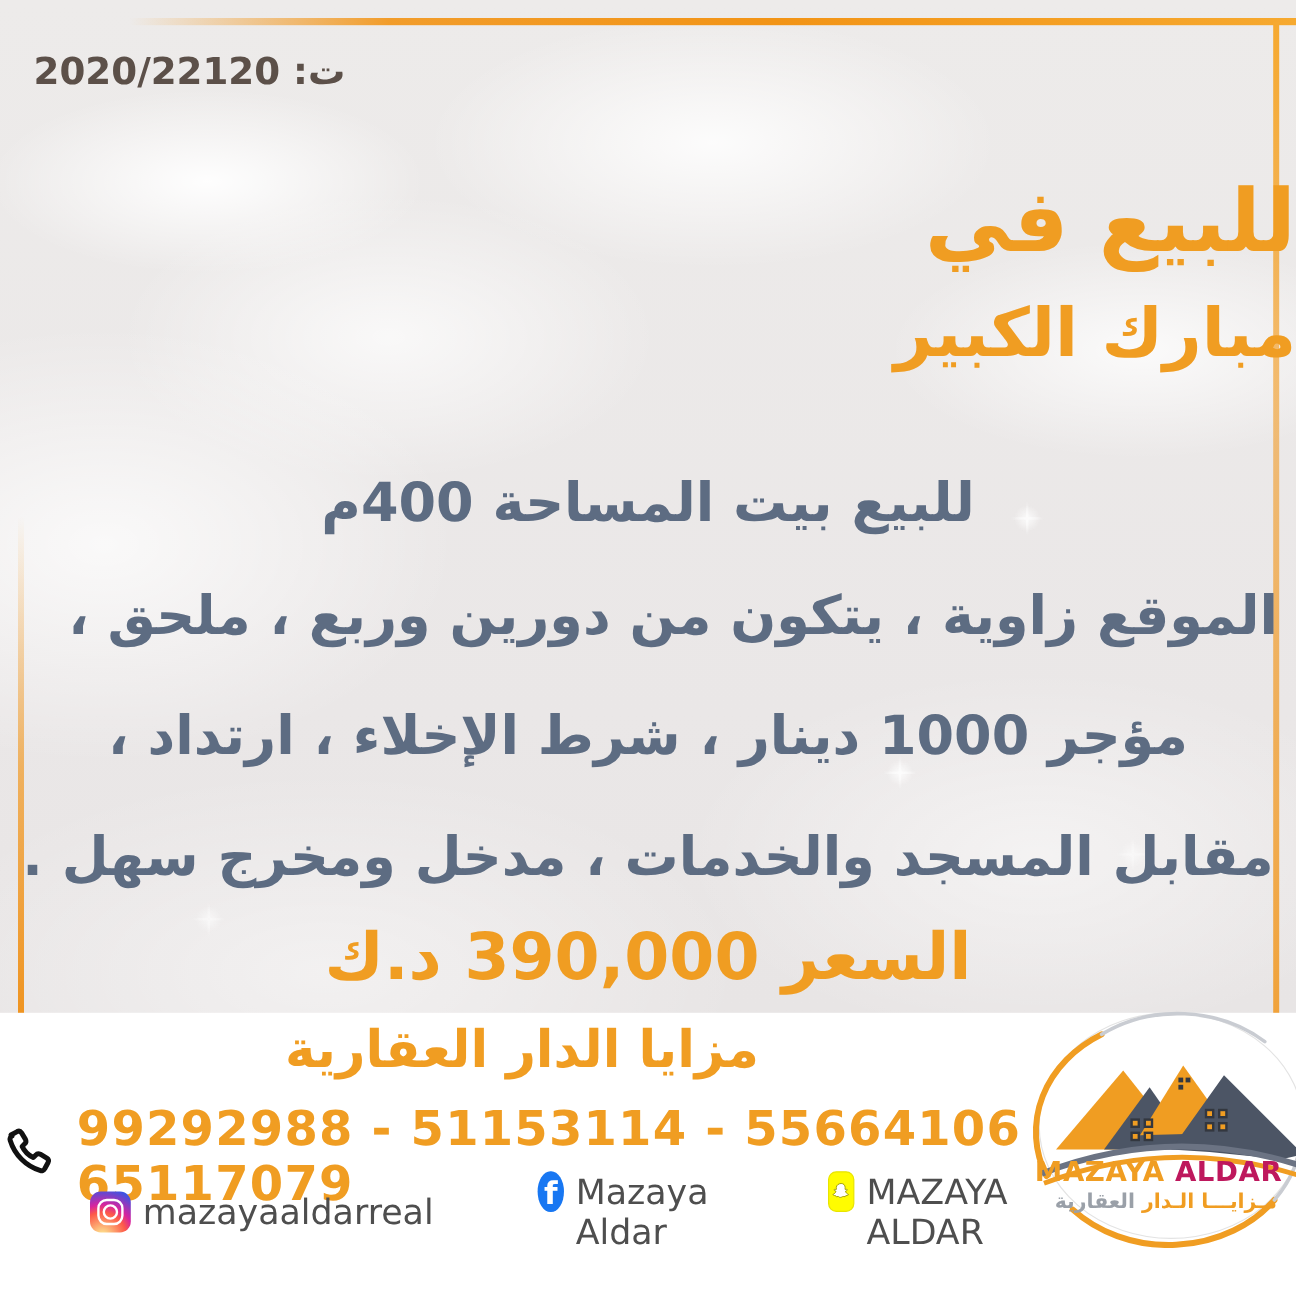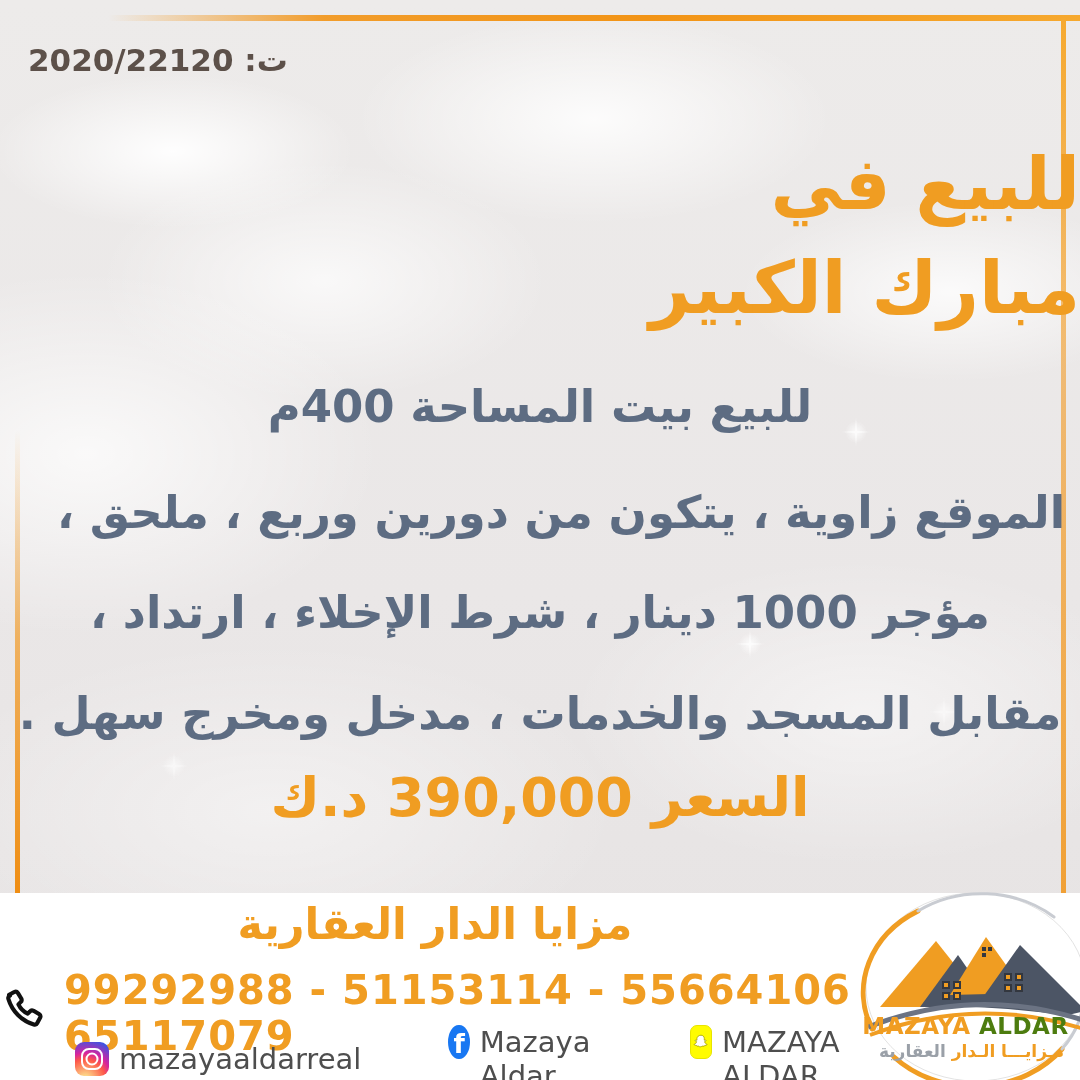--- a/index.html
+++ b/index.html
@@ -32,30 +32,30 @@
   .sparkle::before,.sparkle::after{content:""; position:absolute; background:linear-gradient(to bottom, rgba(255,255,255,0), #fff, rgba(255,255,255,0));}
   .sparkle::before{left:50%; top:0; width:2px; height:100%; transform:translateX(-50%);}
   .sparkle::after{top:50%; left:0; height:2px; width:100%;
     background:linear-gradient(to right, rgba(255,255,255,0), #fff, rgba(255,255,255,0)); transform:translateY(-50%);}
 
   .ref{position:absolute; top:42px; left:28px; font-size:31px; font-weight:bold; color:#5c5049; direction:rtl;}
 
   .title1,.title2{position:absolute; left:0; width:100%; text-align:right;
     color:#f09d22; font-weight:bold; direction:rtl;}
   .title1{top:142px; font-size:72px;}
-  .title2{top:246px; font-size:72px;}
+  .title2{top:246px; font-size:56px;}
 
   .bline{position:absolute; left:0; width:100%; text-align:center; direction:rtl;
     color:#5d6c82; font-weight:bold; font-size:45px;}
-  .bl0{top:380px;} .bl1{top:486px;padding-left:42px;} .bl2{top:586px;} .bl3{top:687px;}
+  .bl0{top:392px;} .bl1{top:486px;padding-left:42px;} .bl2{top:586px;} .bl3{top:687px;}
 
   .price{position:absolute; top:766px; left:0; width:100%; text-align:center; direction:rtl;
     color:#f09d22; font-weight:bold; font-size:54px;}
 
-  .footer{position:absolute; left:0; bottom:0; width:1080px; height:187px; background:#ffffff;}
+  .footer{position:absolute; left:0; bottom:0; width:1080px; height:236px; background:#ffffff;}
 
   .company{position:absolute; top:6px; left:0; width:870px; text-align:center;
     color:#f09d22; font-weight:bold; font-size:43px; direction:rtl;}
   .address{position:absolute; top:60px; left:0; width:880px; text-align:center;
     color:#3c4656; font-weight:bold; font-size:28px; direction:rtl;}
 
   .phone-row{position:absolute; top:94px; left:0; width:890px; height:52px;
     display:flex; align-items:center; justify-content:center; gap:12px;}
   .phone-icon{width:52px; height:52px; flex:0 0 auto;}
   .phone-numbers{color:#f09d22; font-weight:bold; font-size:40px; direction:ltr; letter-spacing:1px;}
@@ -71,21 +71,21 @@
   .fb-icon{width:34px; height:34px; border-radius:50%; background:#1877f2; color:#fff;
     font-weight:bold; font-size:26px; display:flex; align-items:flex-end; justify-content:center; overflow:hidden; line-height:30px;}
   .sc-icon{width:34px; height:34px; border-radius:7px; background:#fffc00; border:1px solid #e8e400;
     display:flex; align-items:center; justify-content:center;}
   .sc-icon svg{width:20px; height:20px;}
 
   .logo{position:absolute; right:-18px; top:-4px; width:240px; height:200px;}
   .logo svg{position:absolute; inset:0;}
   .logo-en{position:absolute; top:124px; left:0; width:215px; text-align:center;
     font-size:23px; font-weight:bold; letter-spacing:.5px;}
-  .logo-en .oj{color:#f09d22;} .logo-en .gy{color:#4d7c0f;}
+  .logo-en .oj{color:#f09d22;} .logo-en .gy{color:#be185d;}
   .logo-ar{position:absolute; top:152px; left:0; width:215px; text-align:center;
     font-size:17px; font-weight:bold; direction:rtl;}
   .logo-ar .oj{color:#f09d22;} .logo-ar .gy{color:#9aa0a8;margin-left:12px;}
 </style>
 </head>
 <body>
 
 <div class="canvas">
 
   <div class="frame-top"></div>

